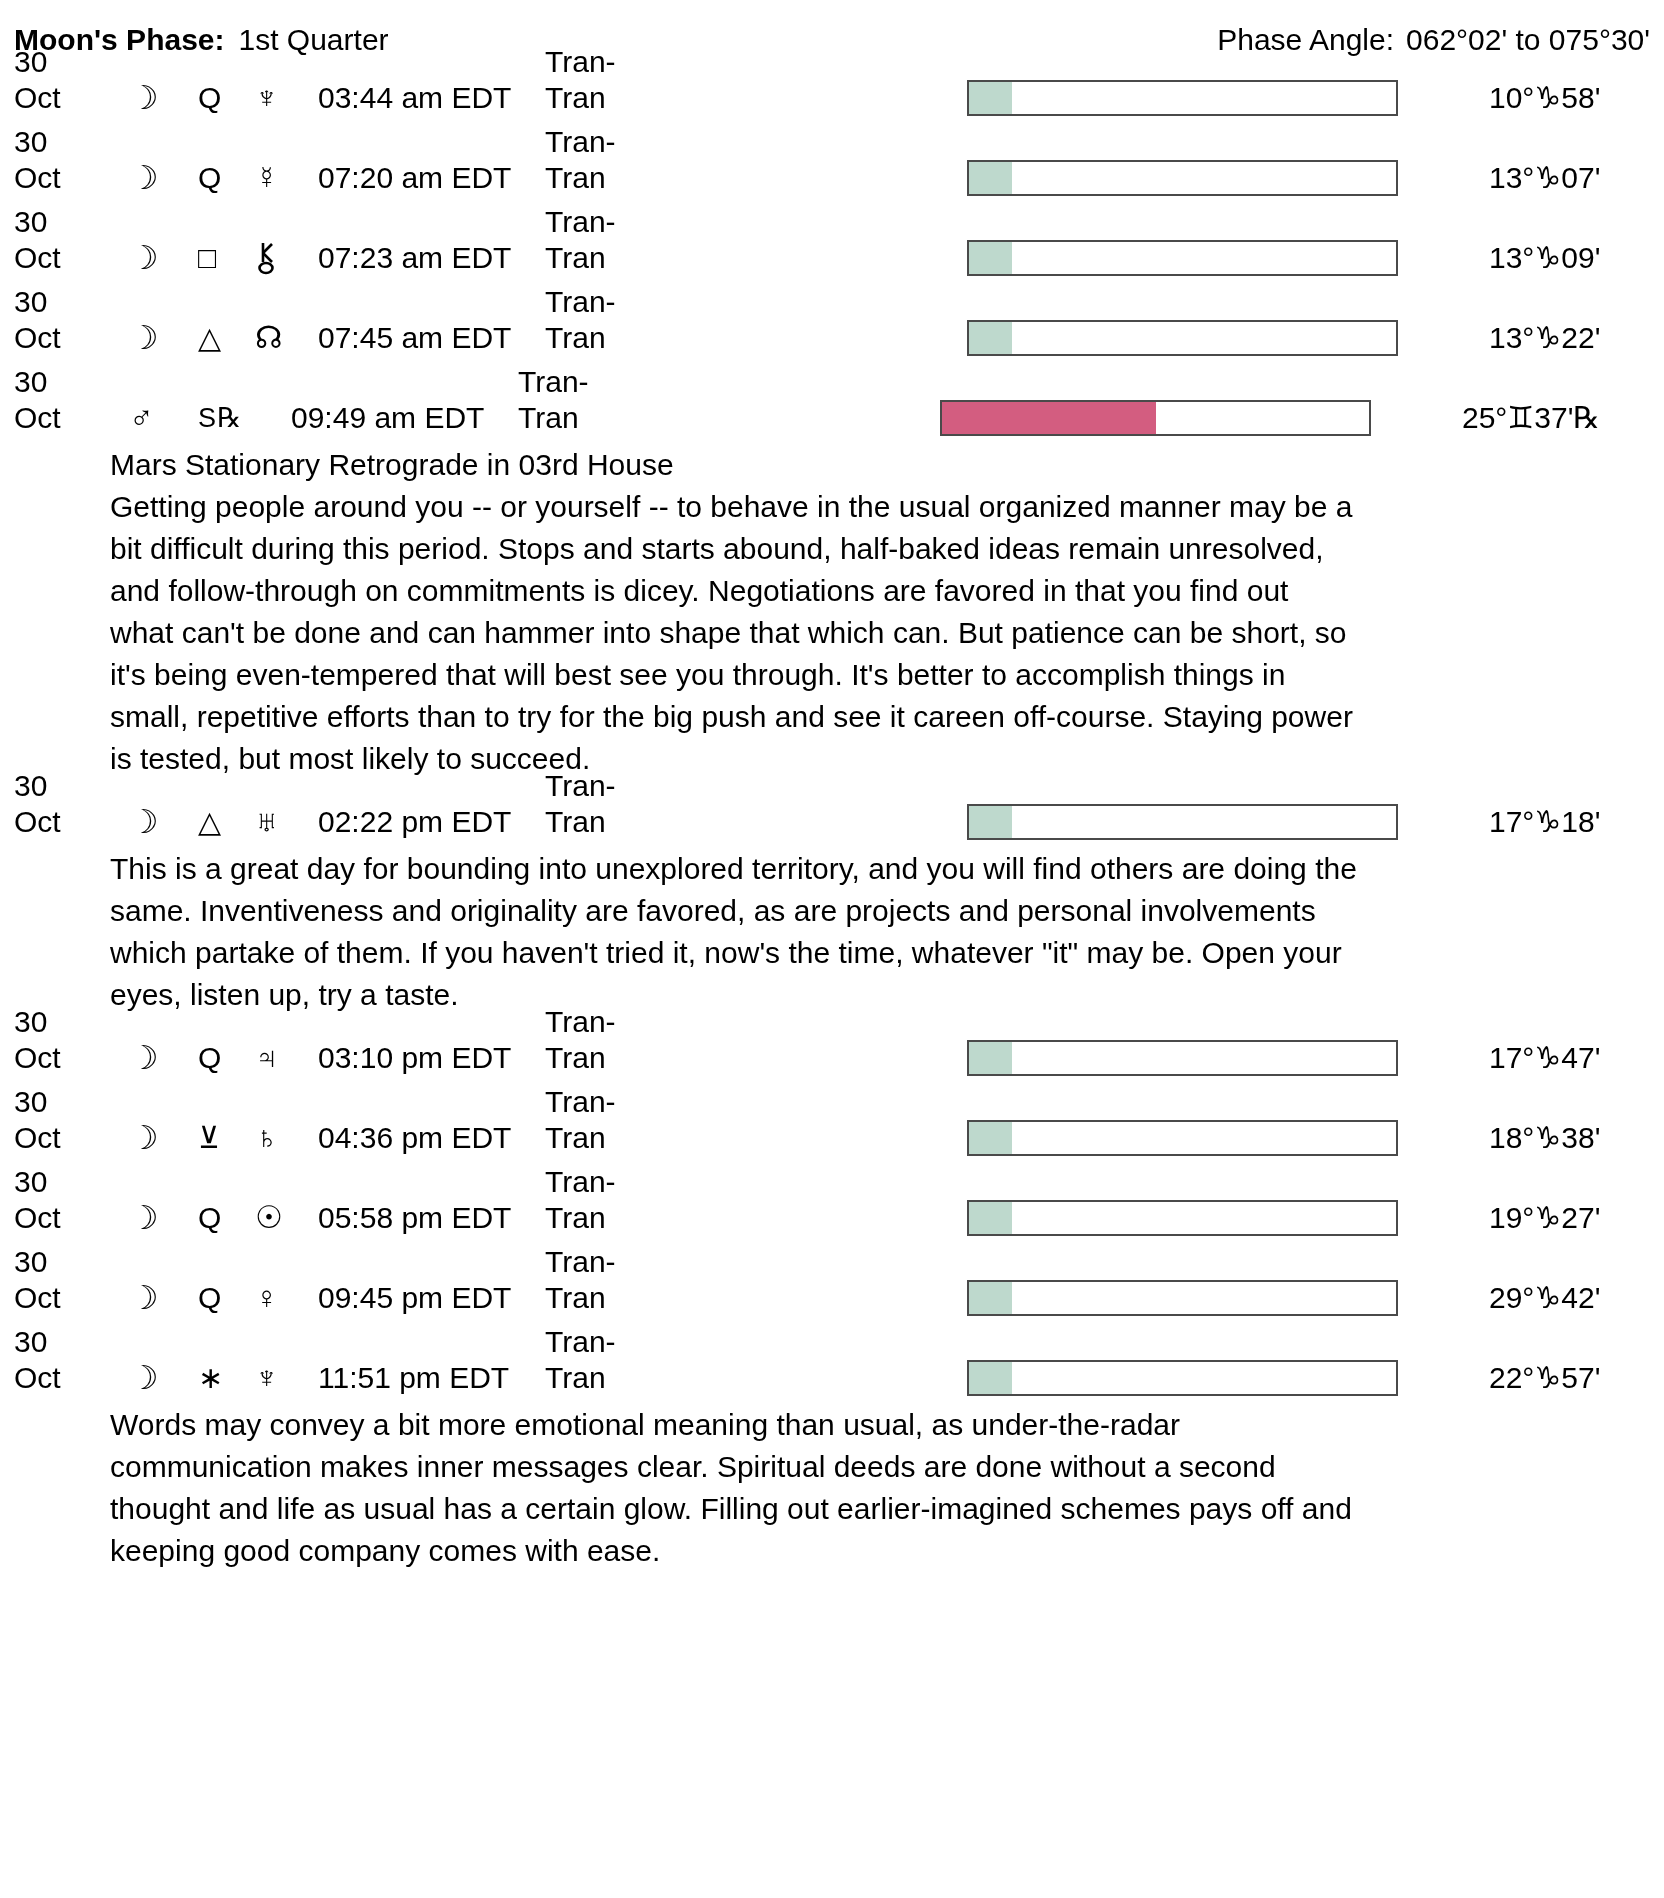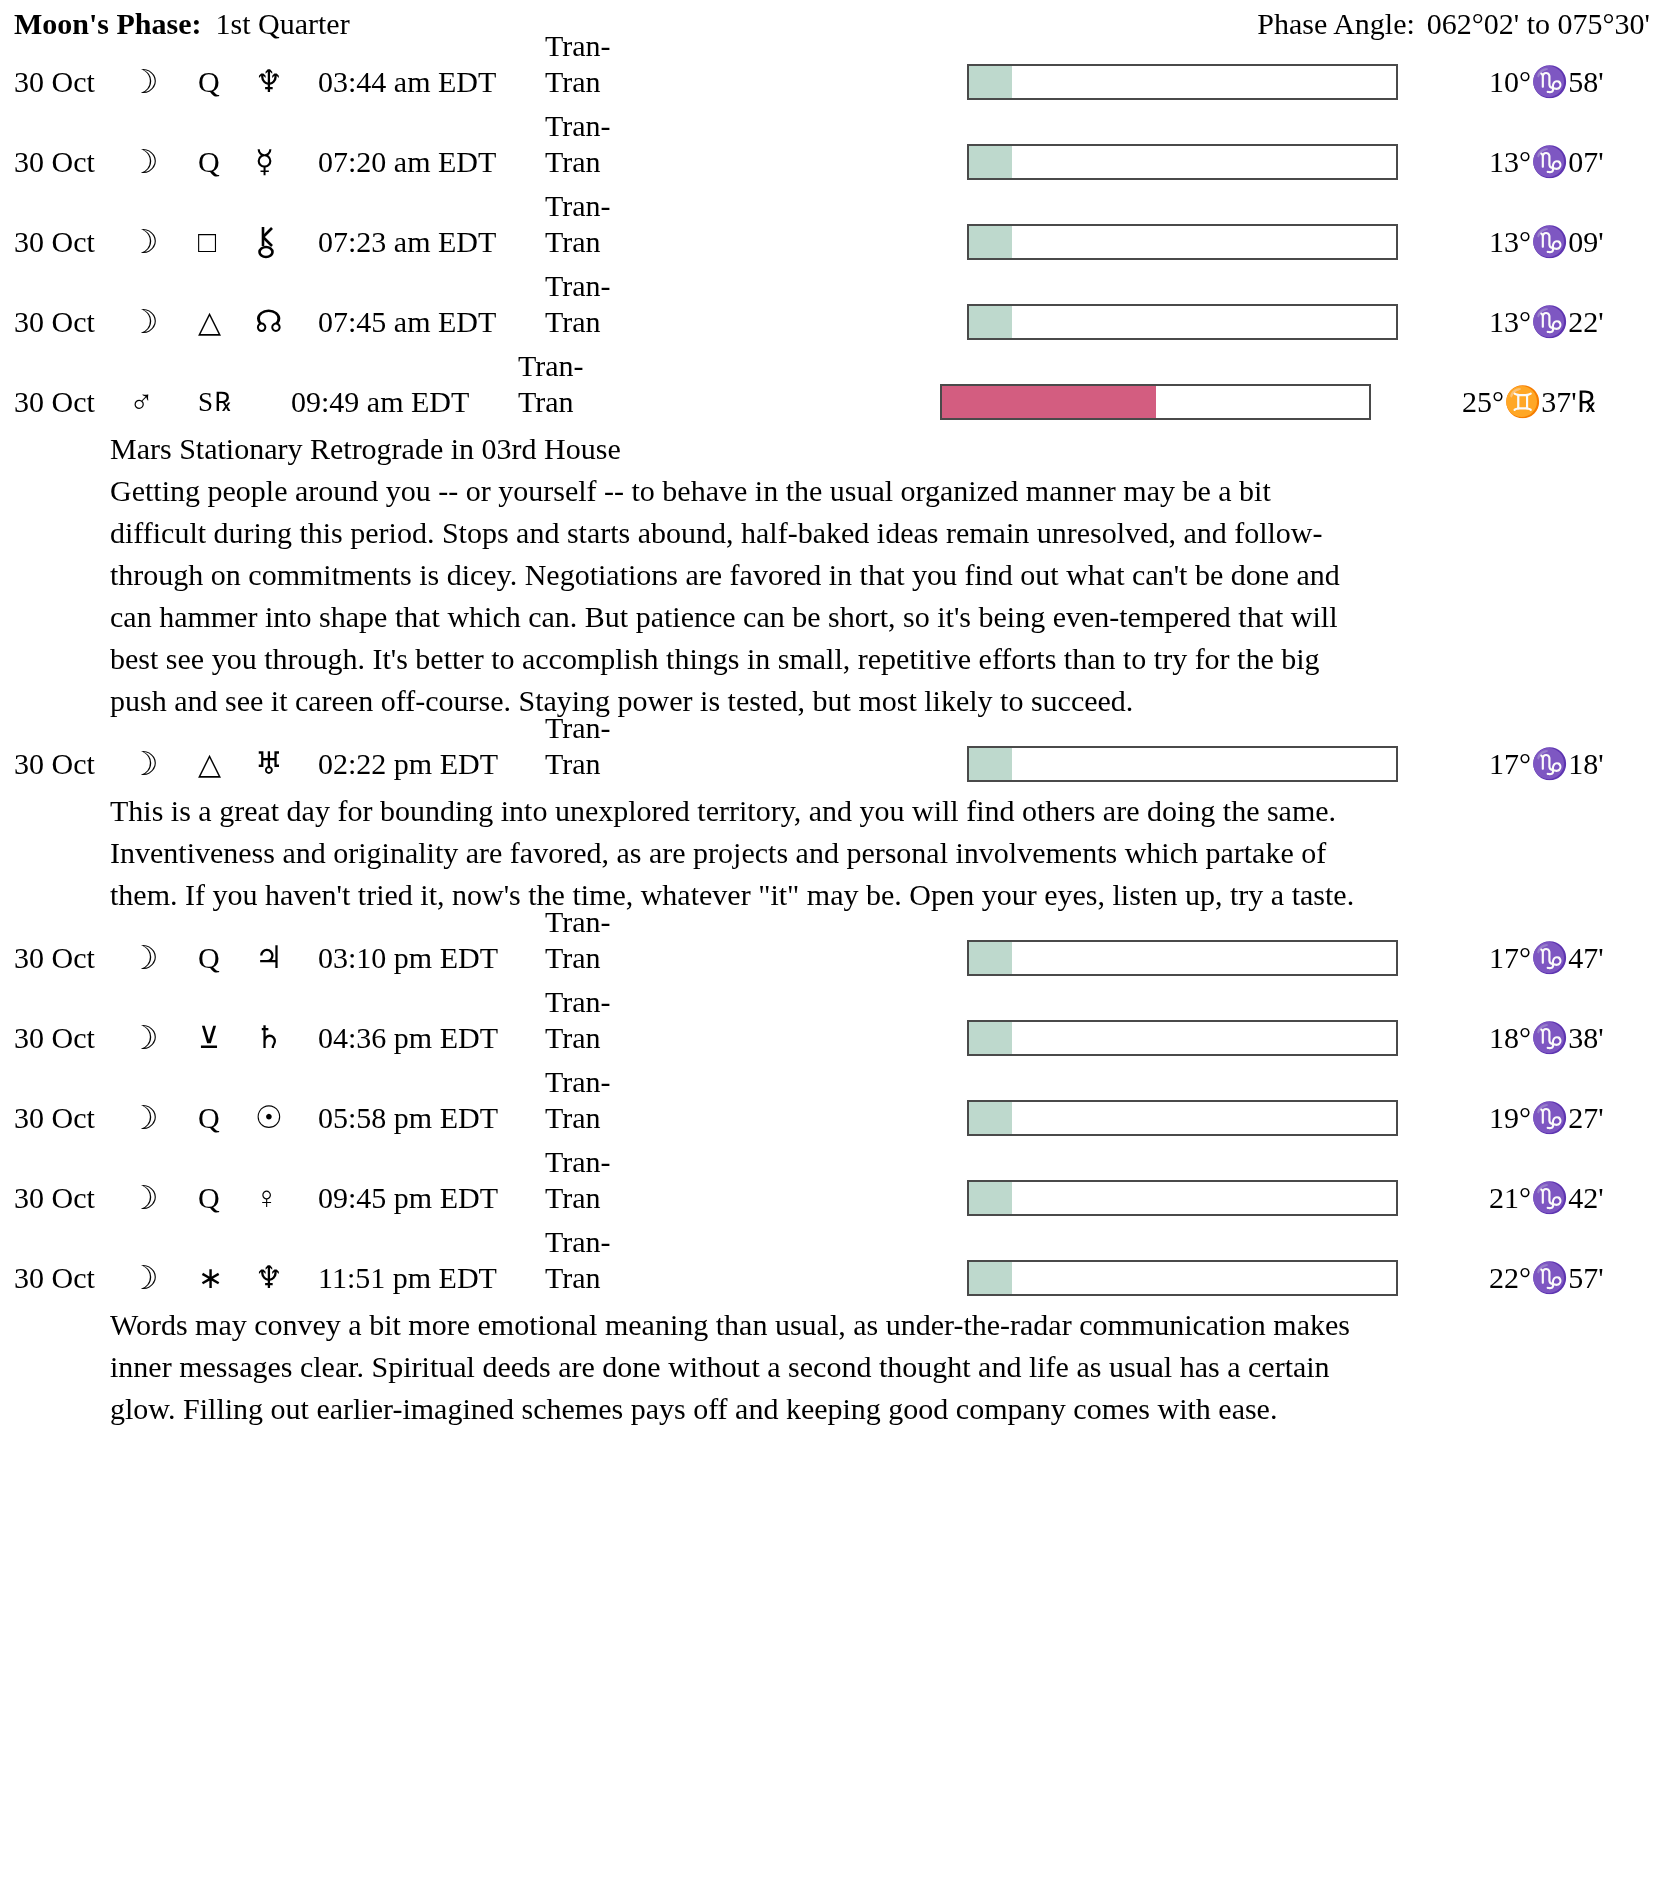--- a/index.html
+++ b/index.html
@@ -3,21 +3,21 @@
 <meta charset="utf-8">
 <style>
   html,body { margin:0; padding:0; background:#fff; }
   body {
     width:1664px; height:1898px;
     color:#000;
     font-family:"Liberation Sans","DejaVu Sans",sans-serif;
     font-size:30px; line-height:36px;
     overflow:hidden;
   }
-  .page { padding:4px 14px 0 14px; box-sizing:border-box;font-family:Liberation Serif, serif; }
+  .page { padding:20px 14px 0 14px; box-sizing:border-box; }
 
   .hdr-top { display:flex; justify-content:space-between; align-items:flex-start; line-height:40px; }
   .hdr-line { line-height:40px; }
   .line2 { margin-top:42px; }
   .line3 { margin-top:38px; }
   .b { font-weight:bold; }
   .hdr-val { margin-left:14px; }
   .hdr-val-tight { margin-left:10px; }
   .pa-val { margin-left:12px; }
 
@@ -194,21 +194,21 @@
       <div class="arow" style="margin-top: 44px;">
         <span class="c-date">30 Oct</span>
         <span class="g g-p1">☽</span>
         <span class="g g-asp">Q</span>
         <span class="g g-p2">♀</span>
         <span class="c-time">09:45 pm EDT</span>
         <span class="c-type">Tran-Tran</span>
         <span class="c-bar" style="border-color: rgb(74, 74, 74);">
           <span class="bar-fill" style="width: 10%; background: rgb(190, 217, 205);"></span>
         </span>
-        <span class="c-degree">21°♑42'</span>
+        <span class="c-degree">29°♑42'</span>
       </div>
       <div class="arow" style="margin-top: 44px;">
         <span class="c-date">30 Oct</span>
         <span class="g g-p1">☽</span>
         <span class="g g-asp">∗</span>
         <span class="g g-p2">♆</span>
         <span class="c-time">11:51 pm EDT</span>
         <span class="c-type">Tran-Tran</span>
         <span class="c-bar" style="border-color: rgb(74, 74, 74);">
           <span class="bar-fill" style="width: 10%; background: rgb(190, 217, 205);"></span>

